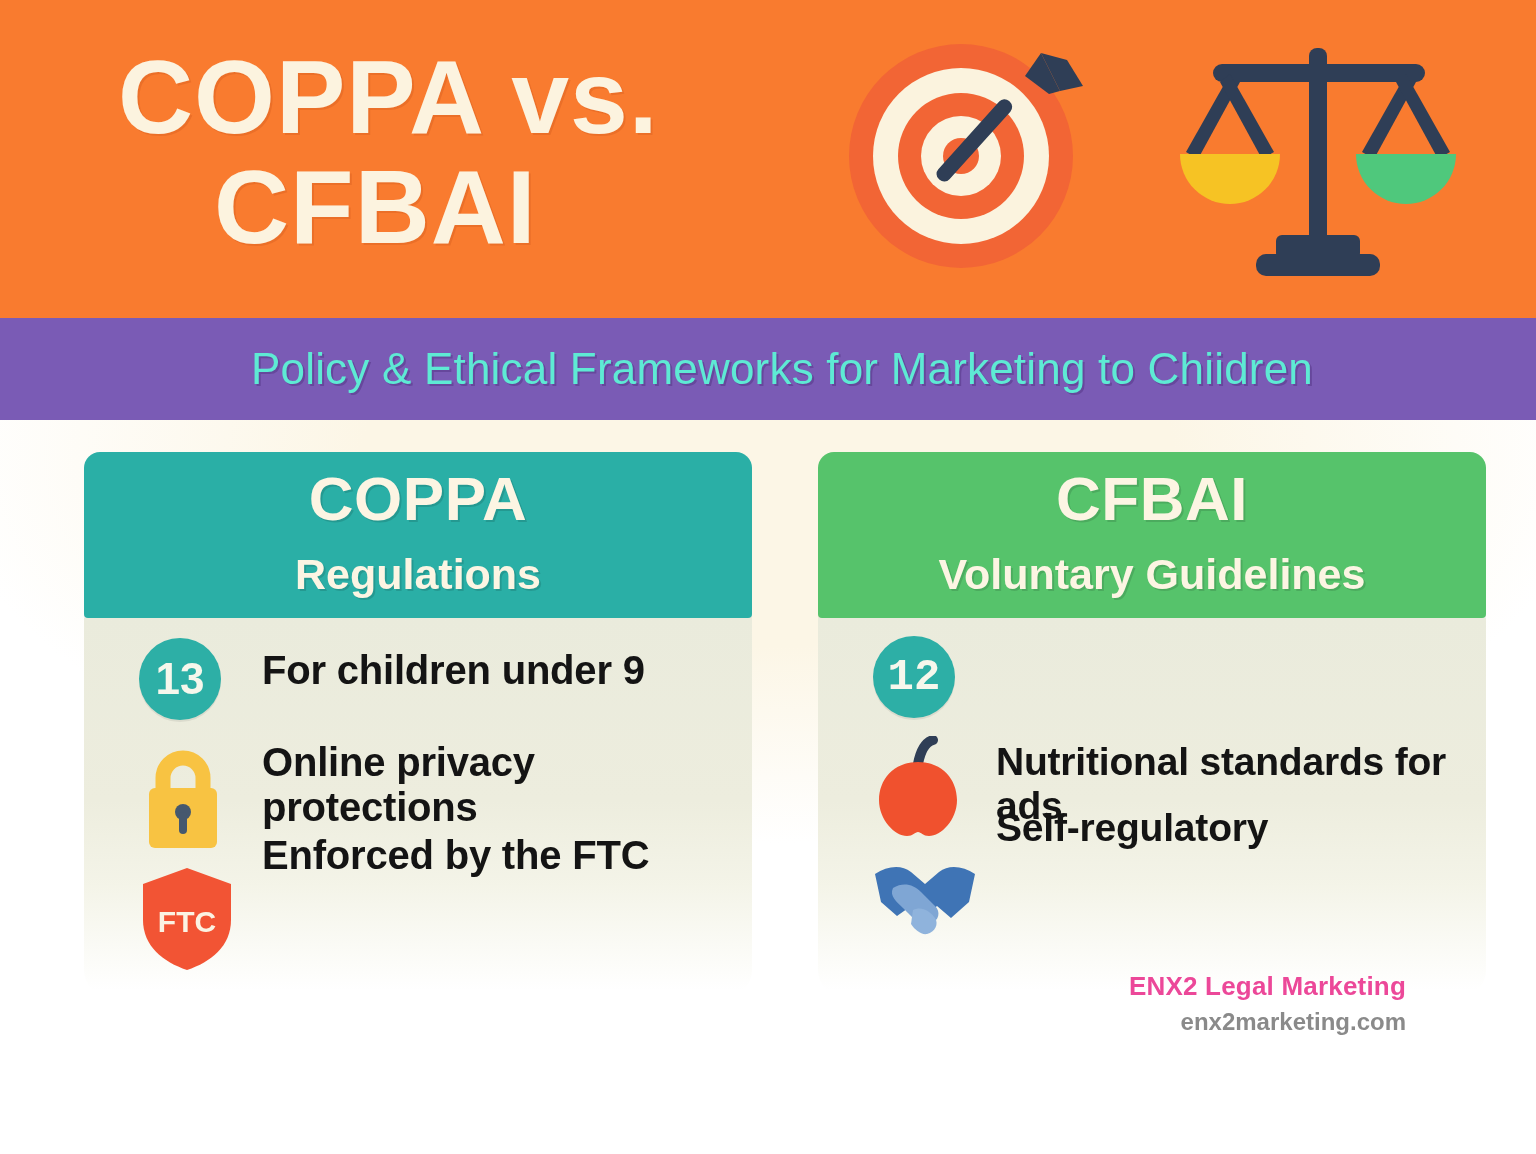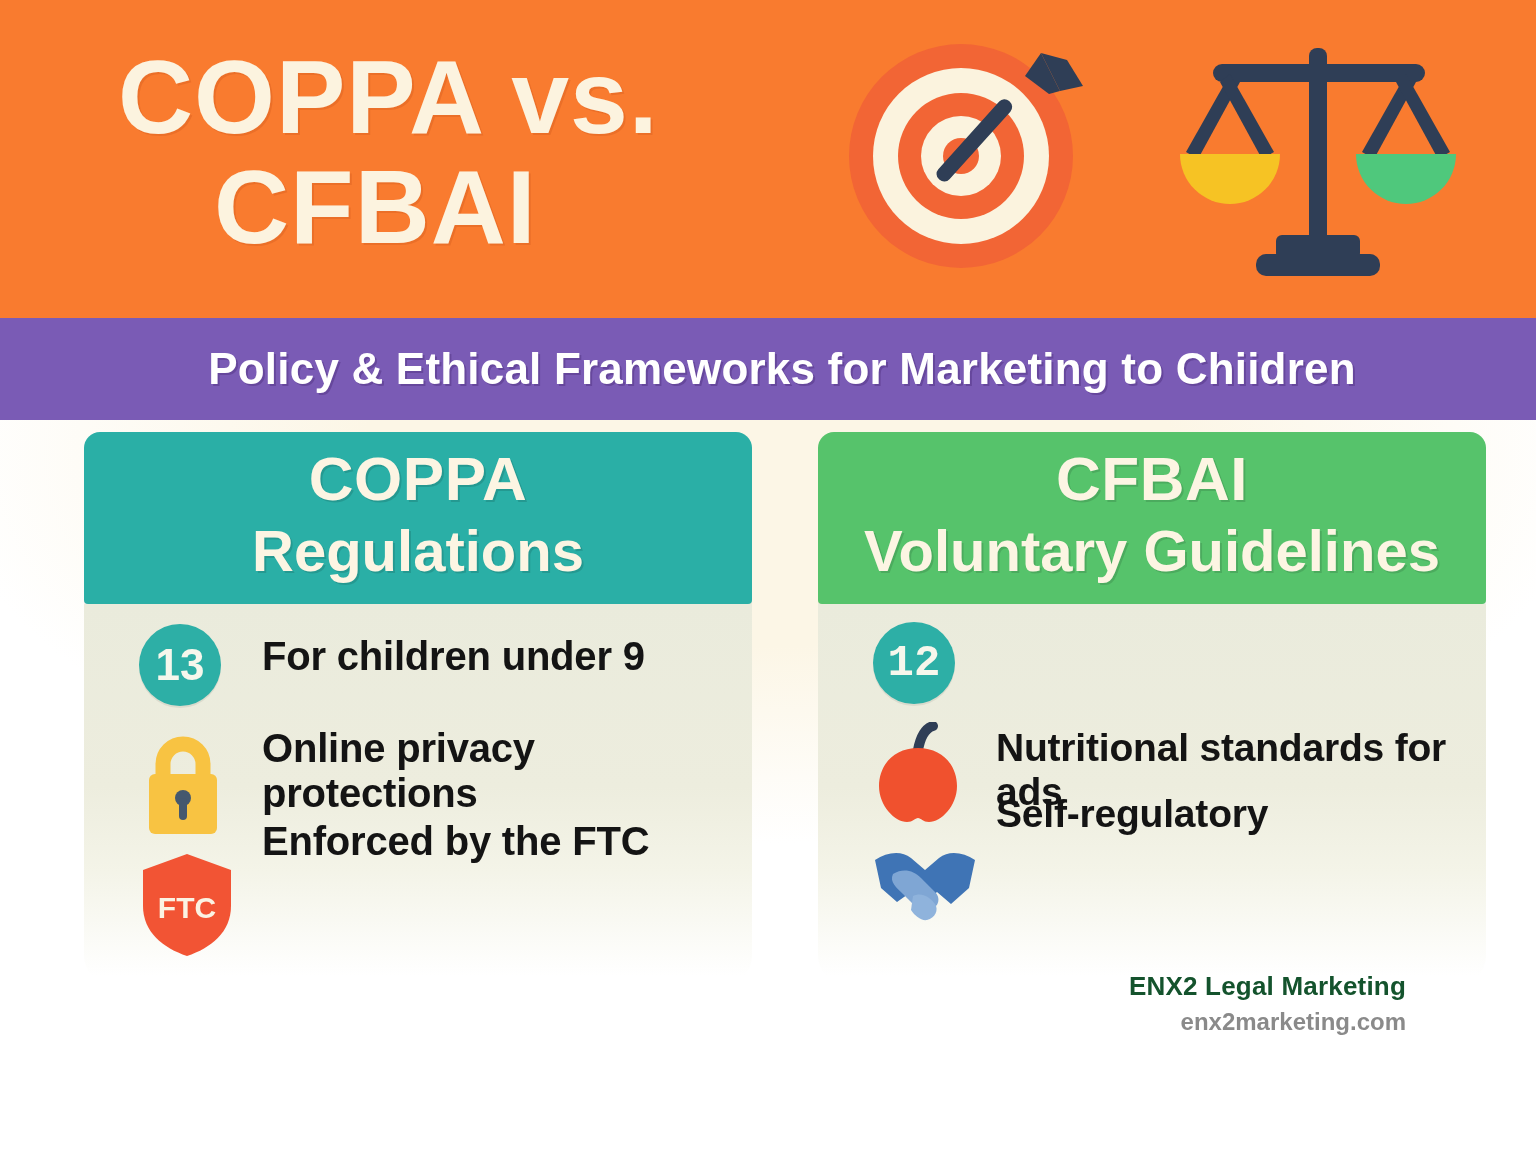--- a/index.html
+++ b/index.html
@@ -59,42 +59,42 @@
     position: absolute;
     left: 0; top: 318px;
     width: 1536px; height: 102px;
     background: #7A5BB5;
     display: flex;
     align-items: center;
     justify-content: center;
   }
   .subtitle-text {
     font-size: 44px;
-    font-weight: 700;
-    color: #ffffff;
+    font-weight: 400;
+    color: #5eead4;
     letter-spacing: 0.2px;
     text-shadow: 2px 2px 0 rgba(85,55,135,0.55);
     white-space: nowrap;
     margin-left: 28px;
   }
 
   
   .body-bg {
     position: absolute;
     left: 0; top: 420px;
     width: 1536px; height: 734px;
     background:
       radial-gradient(ellipse 900px 420px at 50% 5%, #FCF6E6 0%, #FCF6E6 45%, rgba(252,246,230,0) 92%),
       #ffffff;
   }
 
   
   .card {
     position: absolute;
-    top: 432px;
+    top: 452px;
     padding-left: 32px;
   }
   .card.left  { left: 52px;  width: 700px; }
   .card.right { left: 786px; width: 700px; }
 
   .card-header {
     border-radius: 16px 16px 4px 4px;
     padding: 16px 18px 20px;
     text-align: center;
     box-shadow: 0 3px 0 rgba(0,0,0,0.06);
@@ -104,25 +104,25 @@
 
   .card-title {
     font-size: 62px;
     font-weight: 700;
     line-height: 1.0;
     color: #FCF5E3;
     letter-spacing: 0.5px;
     text-shadow: 2px 2px 0 rgba(0,0,0,0.12);
   }
   .card-subtitle {
-    font-size: 58px;
+    font-size: 43px;
     font-weight: 700;
     line-height: 1.12;
     color: #FCF5E3;
-    margin-top: 9px;
+    margin-top: 20px;
     text-shadow: 2px 2px 0 rgba(0,0,0,0.12);
   }
 
   .card-body {
     position: relative;
     height: 380px;
     border-radius: 0 0 28px 28px;
     background: linear-gradient(to bottom,
         #EAEBDC 0%,
         #EDEDDE 48%,
@@ -167,21 +167,21 @@
 
   
   .footer {
     position: absolute;
     right: 130px; bottom: 30px;
     text-align: right;
   }
   .footer-brand {
     font-size: 26px;
     font-weight: 700;
-    color: #14532d;
+    color: #ec4899;
     letter-spacing: 0.2px;
   }
   .footer-url {
     font-size: 24px;
     font-weight: 700;
     color: #8A8A8A;
     margin-top: 6px;
   }
 </style>
 </head>

